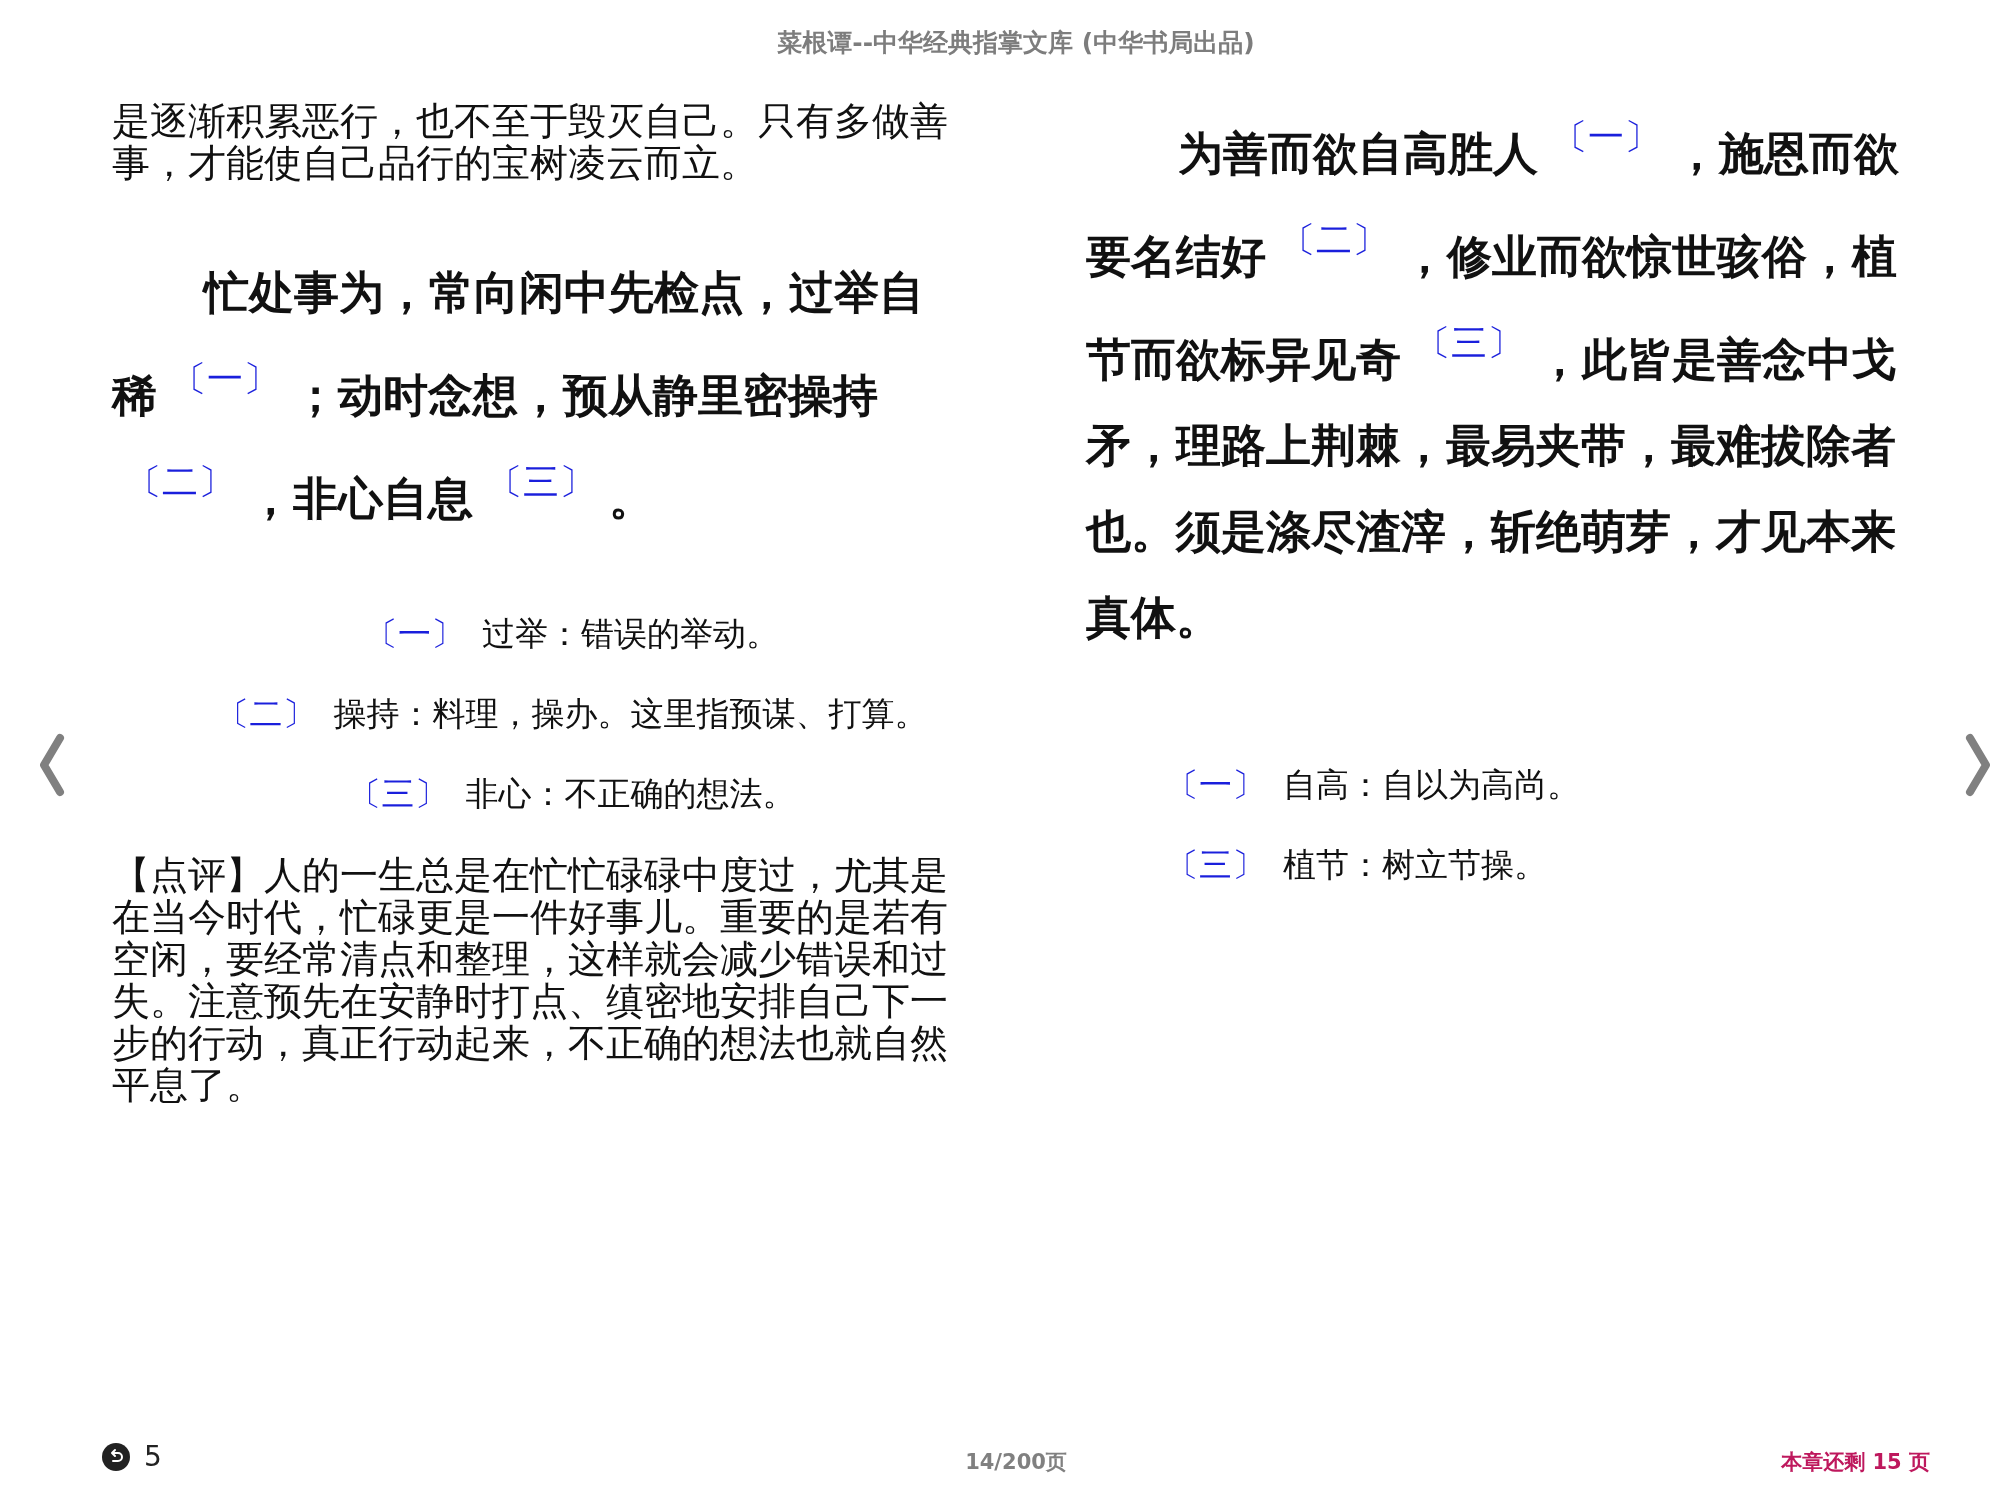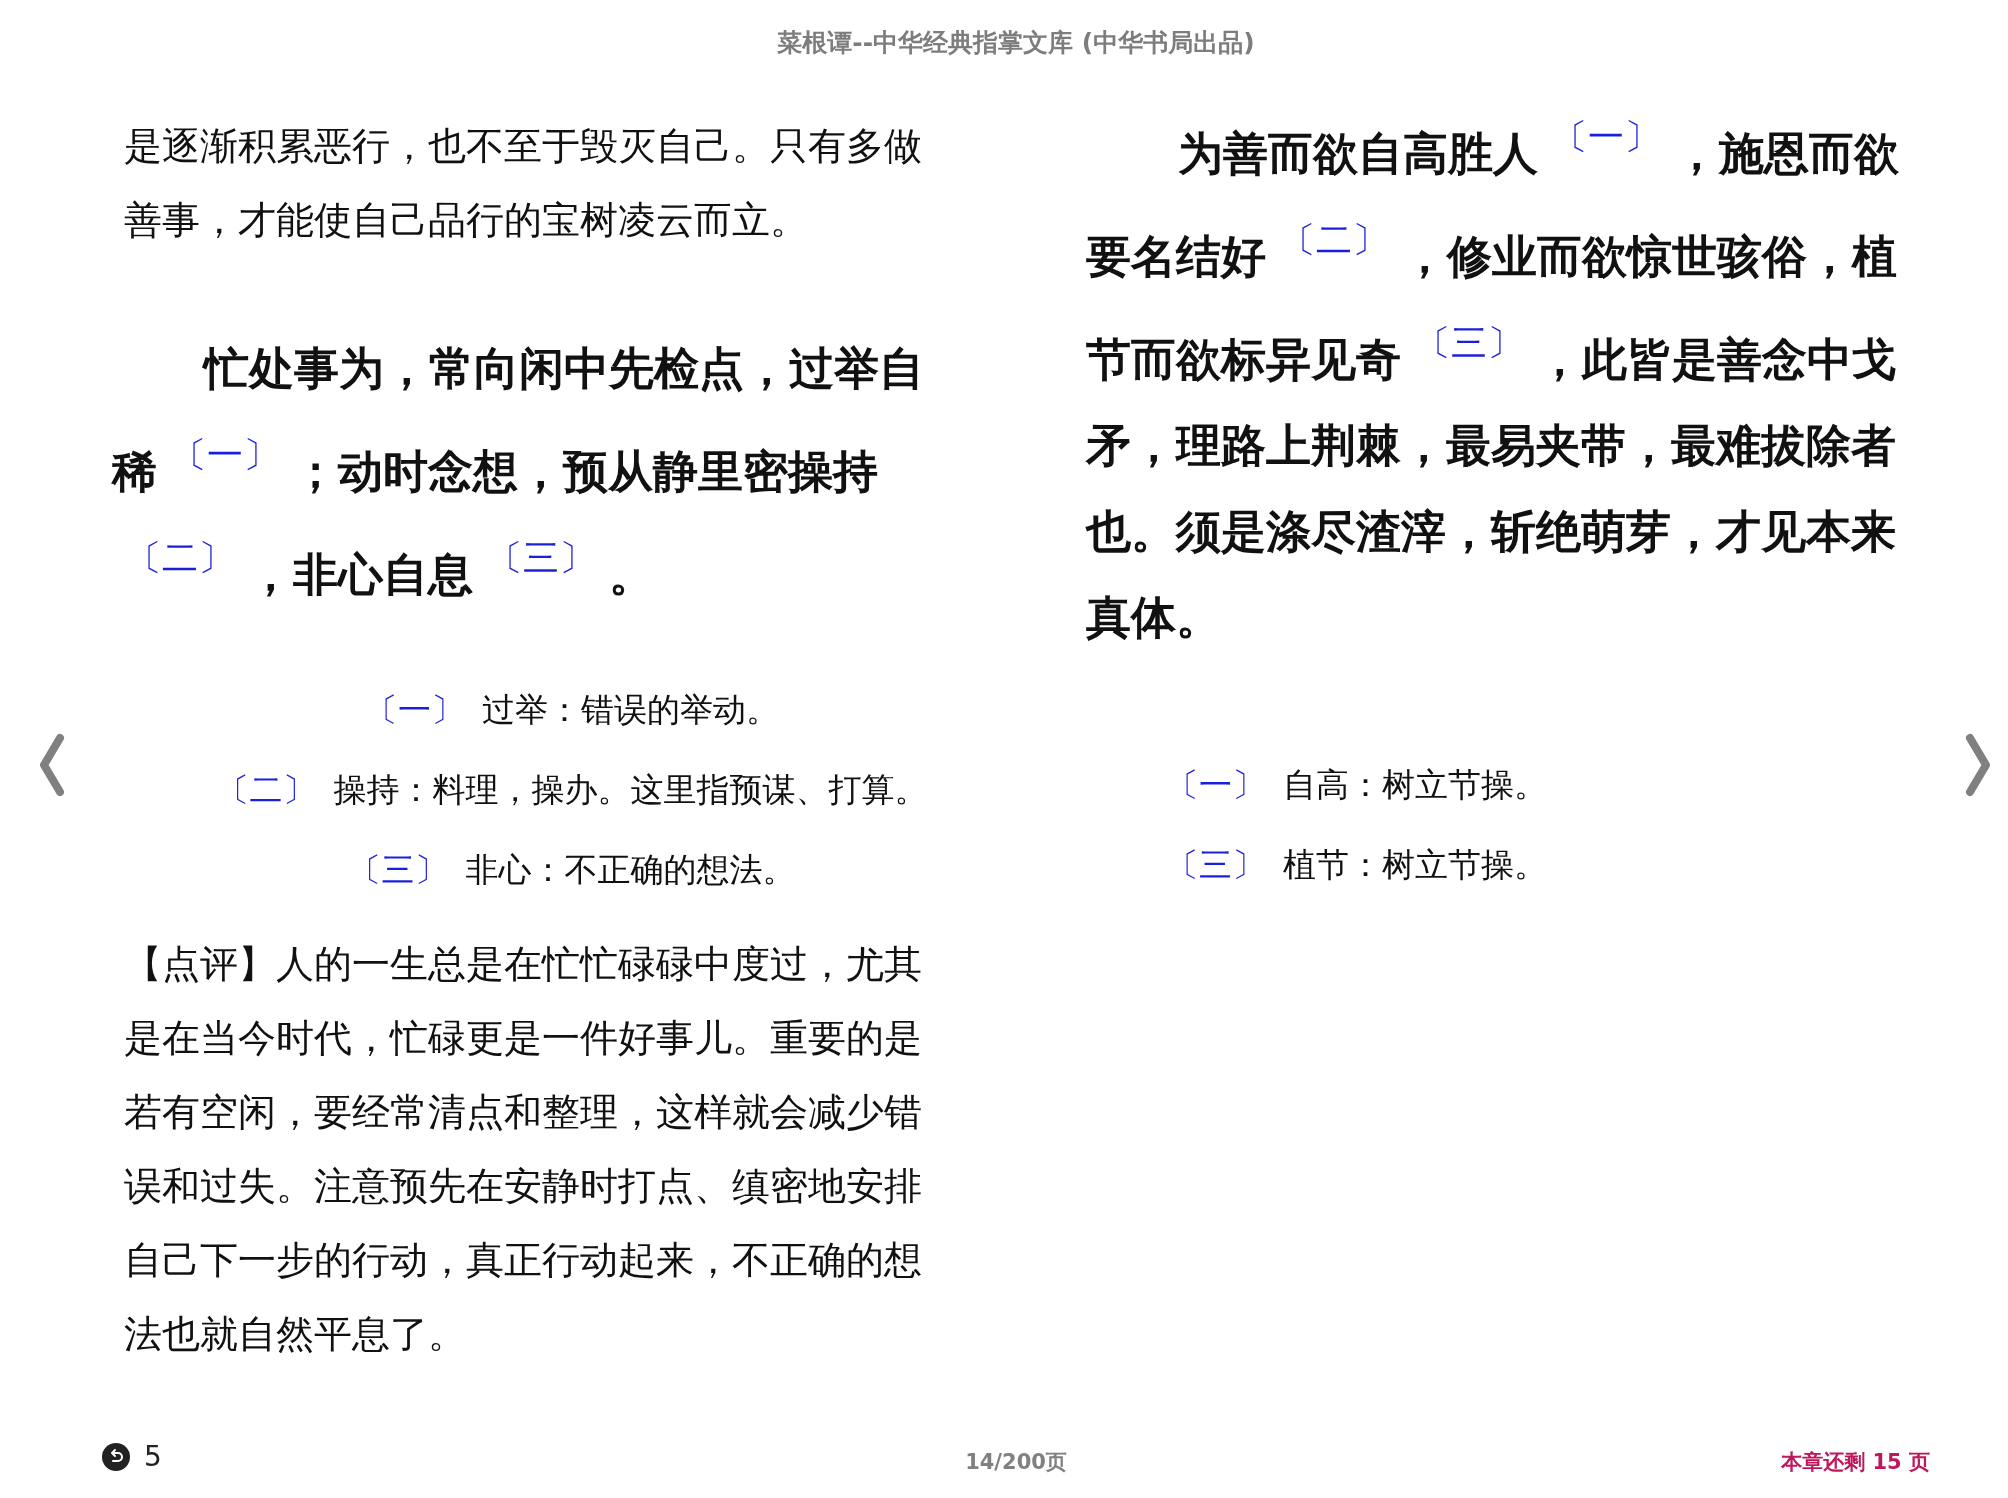--- a/index.html
+++ b/index.html
@@ -10,21 +10,21 @@
   }
   .book-title {
     position: absolute; top: 26px; left: 12px; width: 2008px; text-align: center;
     font-family: "DejaVu Sans", "Liberation Sans", sans-serif;
     font-size: 25px; font-weight: bold; color: #7d7d7d;
   }
   .page { position: absolute; top: 100px; }
   .page.left { left: 112px; width: 840px; }
   .page.right { left: 1086px; width: 840px; }
 
-  .p-body { margin: 12px; font-size: 38px; line-height: 74px; font-family: Liberation Mono, monospace; }
+  .p-body { margin: 0; font-size: 38px; line-height: 42px; }
   .p-main { margin: 0; font-size: 45px; font-weight: bold; line-height: 86px; }
   .indent { text-indent: 92px; }
   .fn-ref { color: #1a1fdc; font-size: 36px; font-weight: normal; vertical-align: 20px; margin: 0 14px; }
   .note-list { margin: 0; padding: 0; list-style: none; }
   .note-list li { font-size: 33px; line-height: 80px; }
   .note-num { color: #1a1fdc; margin-right: 18px; }
 
   .nav-arrow {
     position: absolute; top: 730px; width: 40px; height: 70px;
     cursor: pointer;
@@ -56,21 +56,21 @@
     <li><span class="note-num">〔三〕</span><span>非心：不正确的想法。</span></li>
   </ul>
 
   <p class="p-body" style="margin-top:20px;">【点评】人的一生总是在忙忙碌碌中度过，尤其是在当今时代，忙碌更是一件好事儿。重要的是若有空闲，要经常清点和整理，这样就会减少错误和过失。注意预先在安静时打点、缜密地安排自己下一步的行动，真正行动起来，不正确的想法也就自然平息了。</p>
 </div>
 
 <div class="page right">
   <p class="p-main indent" style="margin-top:-6px;"><span>为善而欲自高胜人</span><span class="fn-ref">〔一〕</span><span>，施恩而欲要名结好</span><span class="fn-ref">〔二〕</span><span>，修业而欲惊世骇俗，植节而欲标异见奇</span><span class="fn-ref">〔三〕</span><span>，此皆是善念中戈矛，理路上荆棘，最易夹带，最难拔除者也。须是涤尽渣滓，斩绝萌芽，才见本来真体。</span></p>
 
   <ul class="note-list" style="margin-top:84px; padding-left:80px;">
-    <li><span class="note-num">〔一〕</span><span>自高：树立节操。</span></li>
+    <li><span class="note-num">〔一〕</span><span>自高：自以为高尚。</span></li>
     <li><span class="note-num">〔三〕</span><span>植节：树立节操。</span></li>
   </ul>
 
 </div>
 
 <div class="nav-arrow prev">
   <svg viewBox="0 0 40 70">
     <polyline points="30,8 14,35 30,62" fill="none" stroke="#808080" stroke-width="8" stroke-linecap="round" stroke-linejoin="round"></polyline>
   </svg>
 </div>

